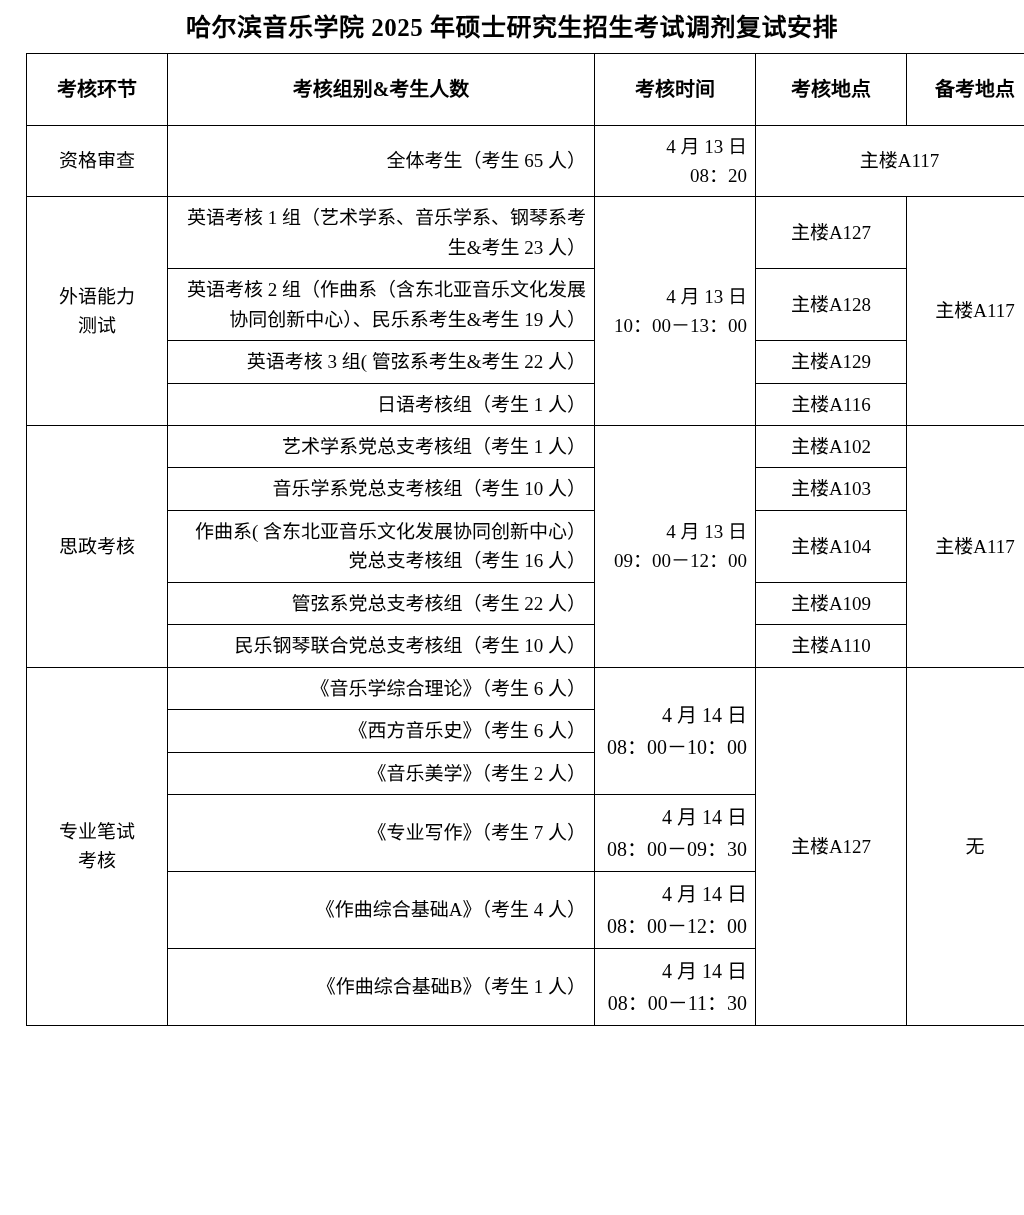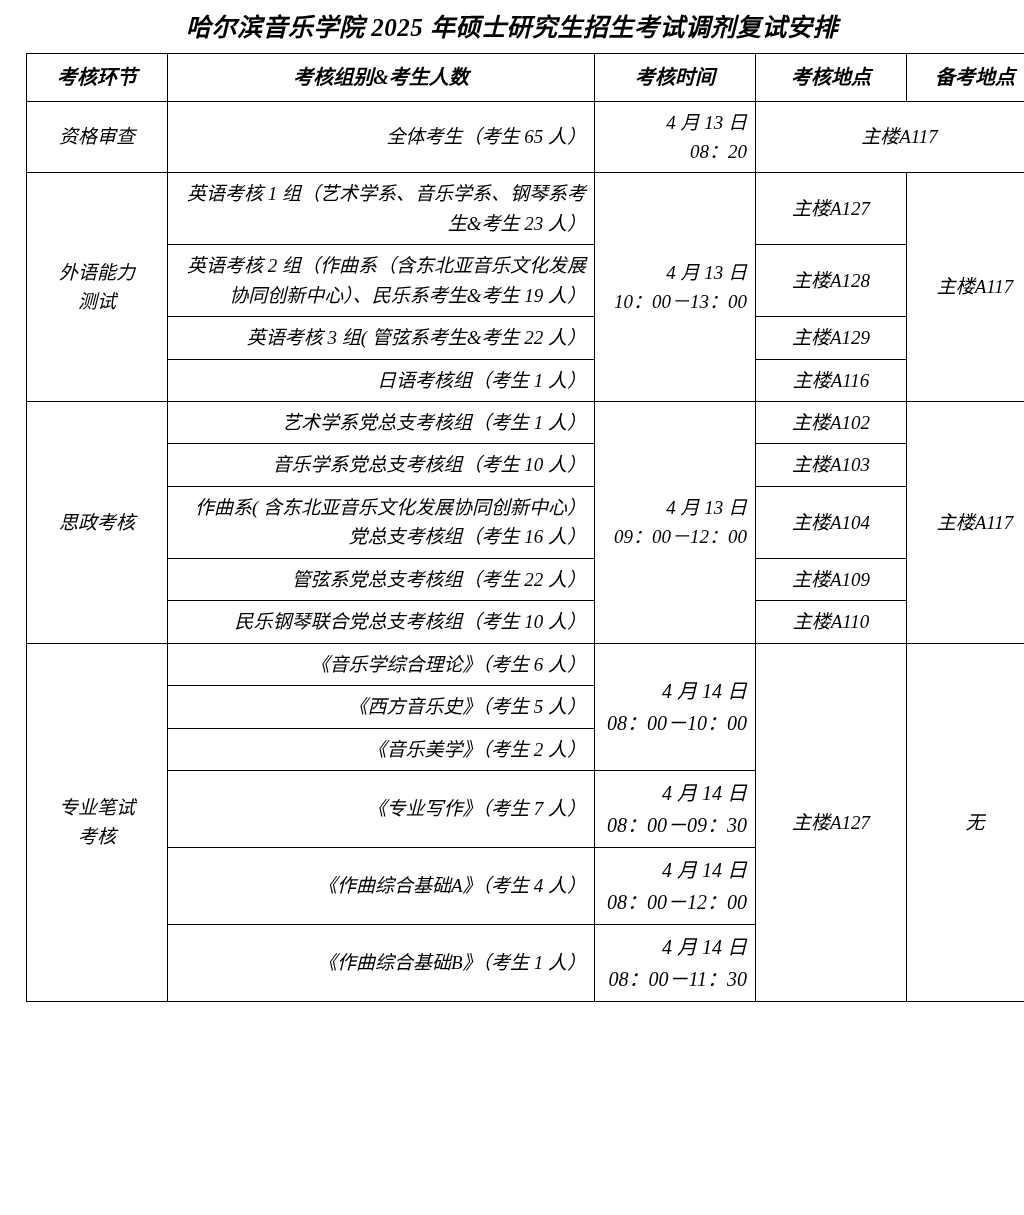--- a/index.html
+++ b/index.html
@@ -10,21 +10,20 @@
   body {
     width: 1024px;
     height: 1215px;
     font-family: "Liberation Serif", "DejaVu Serif", serif;
     color: #000000;
   }
   .page {
     width: 1024px;
     box-sizing: border-box;
     padding: 8px 26px 0 26px;
-    font-style: italic;
   }
   .doc-title {
     text-align: center;
     font-size: 25px;
     font-weight: bold;
     letter-spacing: 0.5px;
     margin: 4px 0 8px 0;
     line-height: 1.3;
     font-family: "Liberation Serif", "DejaVu Serif", serif;
   }
@@ -39,21 +38,21 @@
     padding: 6px 8px;
     vertical-align: middle;
     font-size: 19px;
     line-height: 1.55;
     font-family: "Liberation Serif", "DejaVu Serif", serif;
   }
   table.schedule thead th {
     text-align: center;
     font-weight: bold;
     font-size: 20px;
-    padding: 8px 4px;
+    padding: 20px 4px;
   }
   .c-stage {
     text-align: center;
     width: 132px;
   }
   .c-group {
     text-align: right;
     width: 418px;
     padding-left: 14px;
   }
@@ -162,21 +161,21 @@
       <tr>
         <td class="c-stage nowrap-cell" rowspan="6">专业笔试
 考核</td>
         <td class="c-group group-cell">《音乐学综合理论》（考生 6 人）</td>
         <td class="c-time time-cell compact" rowspan="3">4 月 14 日
 08：00－10：00</td>
         <td class="c-place" rowspan="6">主楼A127</td>
         <td class="c-prep" rowspan="6">无</td>
       </tr>
       <tr>
-        <td class="c-group group-cell">《西方音乐史》（考生 5 人）</td>
+        <td class="c-group group-cell">《西方音乐史》（考生 6 人）</td>
       </tr>
       <tr>
         <td class="c-group group-cell">《音乐美学》（考生 2 人）</td>
       </tr>
       <tr>
         <td class="c-group group-cell">《专业写作》（考生 7 人）</td>
         <td class="c-time time-cell compact">4 月 14 日
 08：00－09：30</td>
       </tr>
       <tr>

